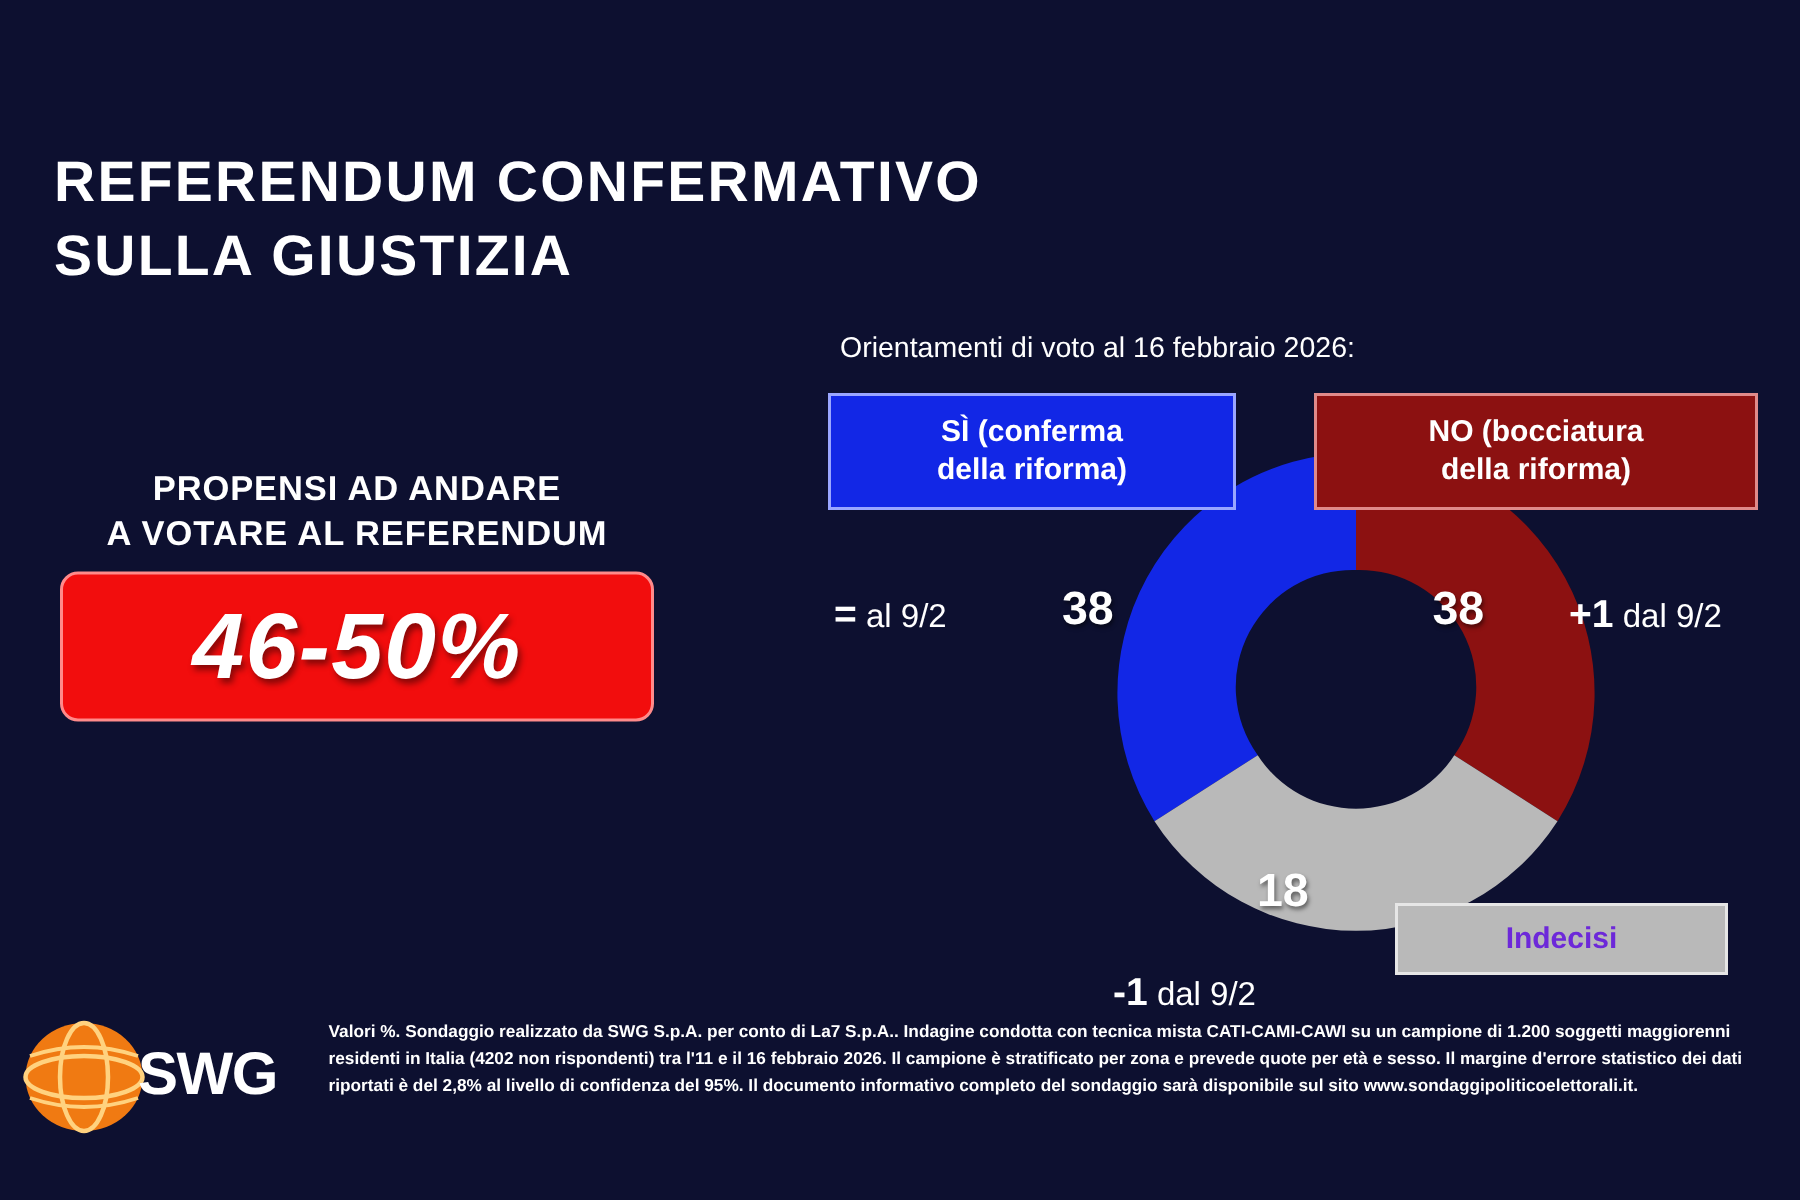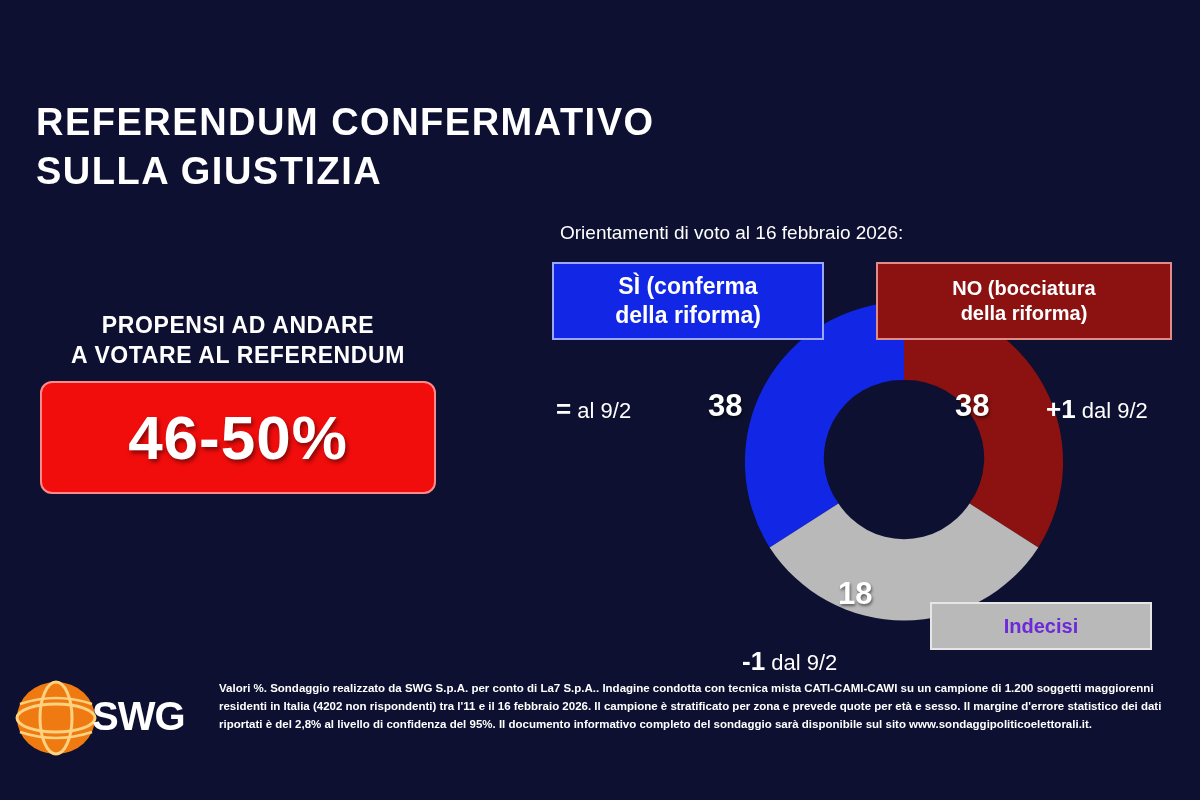--- a/index.html
+++ b/index.html
@@ -40,28 +40,29 @@
     font-weight: bold;
     letter-spacing: 0.6px;
     line-height: 1.32;
     white-space: pre-line;
   }
   .big-box {
     position: absolute;
     left: 40px;
     top: 381px;
     width: 396px;
-    height: 113px;
+    height: 100px;
     background: #f20d0d;
     border: 2px solid #ff8a8a;
     border-radius: 12px;
     box-sizing: border-box;
     display: flex;
     align-items: center;
     justify-content: center;
+    font-style: italic;
   }
   .big-box span {
     font-size: 62px;
     font-weight: bold;
     letter-spacing: 1px;
     text-shadow: 2px 3px 4px rgba(0,0,0,0.45);
   }
 
   
   .chart-caption {
@@ -108,21 +109,21 @@
     line-height: 1.25;
     white-space: pre-line;
   }
   .lbl-si {
     left: 552px;
     top: 262px;
     width: 272px;
     height: 78px;
     background: #1227e6;
     border: 2px solid #9aa6ff;
-    font-size: 23px;
+    font-size: 20px;
   }
   .lbl-no {
     left: 876px;
     top: 262px;
     width: 296px;
     height: 78px;
     background: #8c1111;
     border: 2px solid #e08a8a;
     font-size: 20px;
   }

